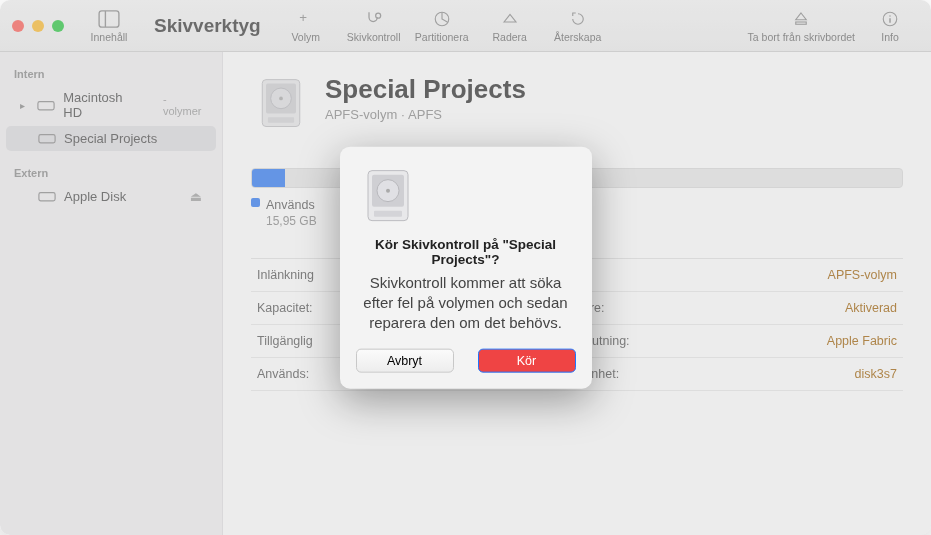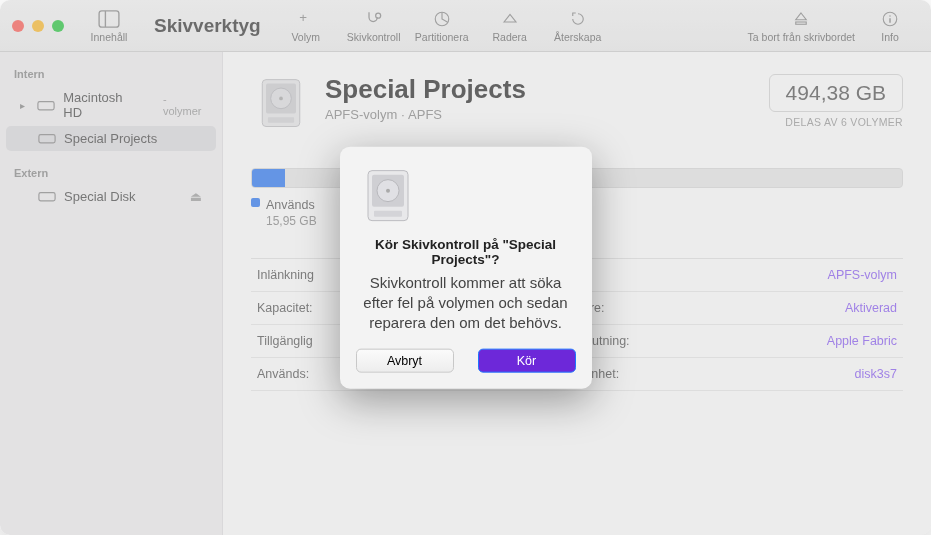--- a/index.html
+++ b/index.html
@@ -38,29 +38,29 @@
 .legend .item { display:flex; flex-direction:column; gap:2px; }
 .legend .row1 { display:flex; align-items:flex-start; gap:6px; }
 .legend .sw { width:9px; height:9px; border-radius:2px; background:#2f7af5; }
 .legend .sw.free { background:#e0e0e0; border:1px solid #bbb; }
 .legend .val { color:#888; font-size:12px; margin-left:15px; }
 .legend .free-col { margin-left:auto; margin-right:40px; }
 .details { margin-top:30px; border-top:1px solid #e2e2e2; }
 .drow { display:flex; border-bottom:1px solid #e8e8e8; font-size:12.5px; }
 .drow .cell { flex:1; display:flex; padding:9px 6px; gap:10px; }
 .drow .k { color:#555; }
-.drow .v { margin-left:auto; color:#8b5cf6; }
+.drow .v { margin-left:auto; color:#a16207; }
 
 .dialog { position:absolute; left:50%; top:50%; transform:translate(-50%,-50%); width:252px; background:#f3f3f3; border-radius:10px; box-shadow:0 12px 40px rgba(0,0,0,0.35); padding:18px 16px 16px; z-index:10; text-align:center; }
 .dialog .dic svg { width:64px; height:64px; }
 .dialog h3 { font-size:13.5px; font-weight:700; margin:8px 0 6px; color:#222; }
 .dialog p { font-size:15px; color:#444; line-height:1.35; }
 .dialog .btns { display:flex; gap:24px; margin-top:16px; }
 .dialog .btn { flex:1; height:24px; border-radius:5px; border:1px solid #c8c8c8; background:linear-gradient(#fbfbfb,#ededed); font-size:12.5px; display:flex; align-items:center; justify-content:center; cursor:pointer; }
-.dialog .btn.primary { background:#6d28d9; border-color:#1e74ff; color:#fff; }
+.dialog .btn.primary { background:#ef4444; border-color:#1e74ff; color:#fff; }
 svg { display:block; }
 </style>
 </head>
 <body>
 
 <div class="window">
   <div class="scrim"></div>
 
   <div class="titlebar">
     <div class="traffic">
@@ -171,43 +171,39 @@
         <span>Special Projects</span>
       </div>
       <div class="sb-header" style="margin-top:10px">Extern</div>
       <div class="sb-item">
         <span class="chev"></span>
         <span class="ic">
             <svg viewBox="0 0 20 14" width="18">
               <rect x="1" y="3" width="18" height="9" rx="2" fill="none" stroke="currentColor" stroke-width="1.3"></rect>
             </svg>
           </span>
-        <span>Special Disk</span>
+        <span>Apple Disk</span>
         <span class="eject">⏏</span>
       </div>
     </div>
 
     <div class="main">
       <div class="vol-header">
         <div class="disk-icon-large">
           <svg viewBox="0 0 64 64">
               <rect x="12" y="6" width="40" height="50" rx="4" fill="#e8e8ea" stroke="#bcbcc0"></rect>
               <rect x="16" y="10" width="32" height="32" rx="2" fill="#cfcfd3"></rect>
               <circle cx="32" cy="26" r="11" fill="#e0e0e4" stroke="#b8b8bc"></circle>
               <circle cx="32" cy="26" r="2" fill="#aaa"></circle>
               <rect x="18" y="46" width="28" height="6" rx="1" fill="#d4d4d8"></rect>
             </svg>
         </div>
         <div>
           <div class="vol-title">Special Projects</div>
           <div class="vol-sub">APFS-volym · APFS</div>
-        </div>
-        <div class="vol-right">
-          <div class="cap-box">494,38 GB</div>
-          <div class="cap-sub">DELAS AV 6 VOLYMER</div>
         </div>
       </div>
 
       <div class="usage">
         <div class="bar">
             <div class="used"></div>
           </div>
         <div class="legend">
           <div class="item">
             <div class="row1">

